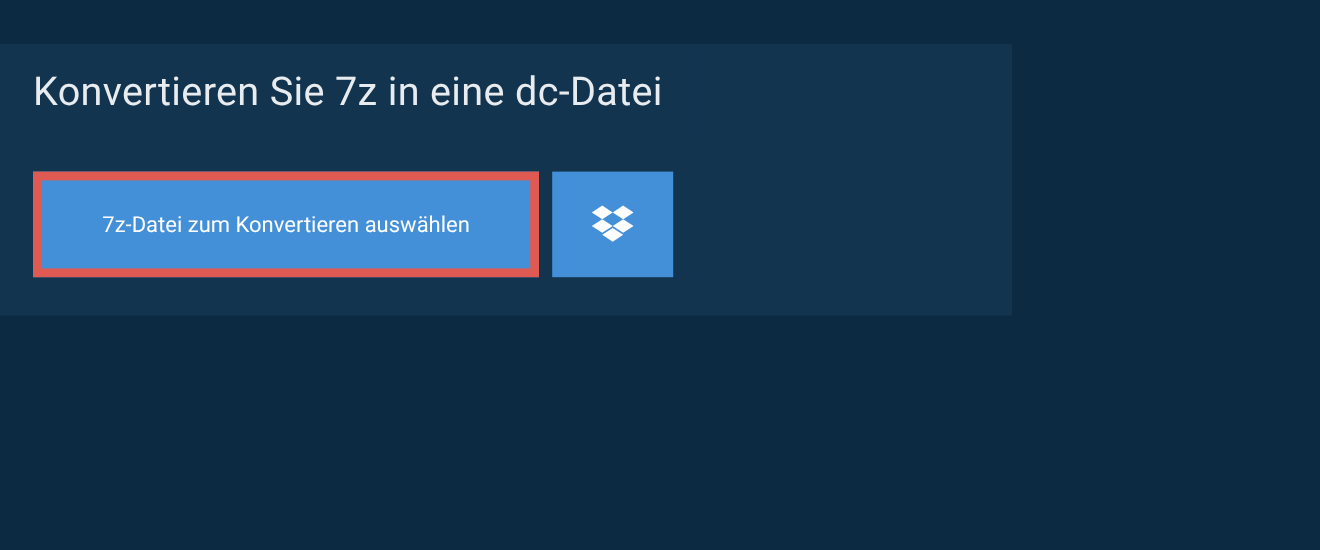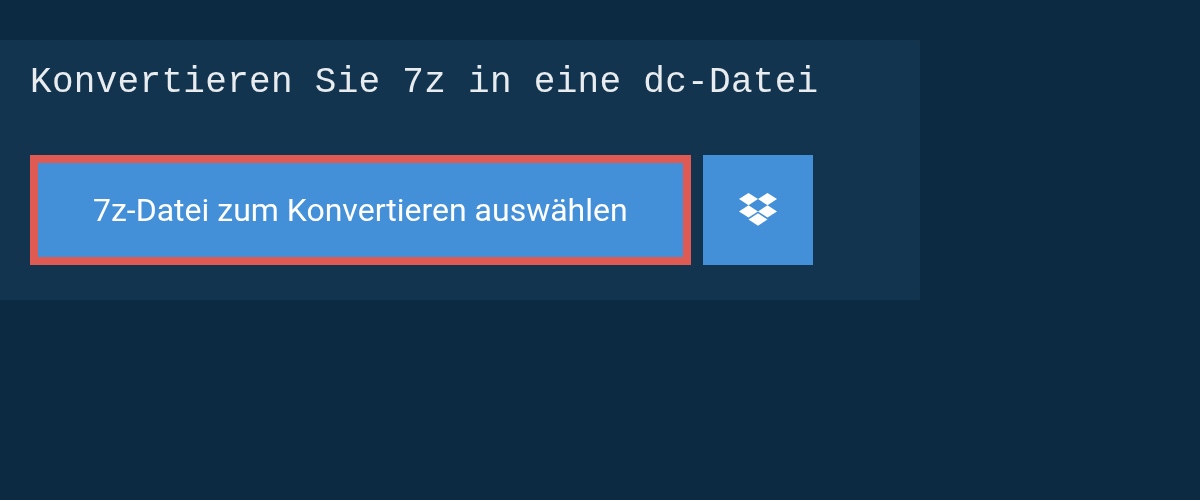--- a/index.html
+++ b/index.html
@@ -24,33 +24,32 @@
     .title-bar {
       background: #12344f;
       padding: 22px 30px 22px 30px;
       display: inline-block;
     }
     .title {
       color: #e8ecef;
       font-size: 36px;
       font-weight: 400;
       letter-spacing: 0.3px;
-      font-family: Liberation Mono, monospace;
     }
     .button-row {
       display: flex;
       gap: 12px;
       padding: 30px 30px 0 30px;
       align-items: stretch;
     }
     .select-button {
       background: #4390d8;
       border: 8px solid #de5a52;
       color: #ffffff;
-      font-size: 32px;
+      font-size: 20px;
       font-weight: 400;
       padding: 28px 55px;
       cursor: pointer;
       display: flex;
       justify-content: center;
       flex: 0 0 auto;
     }
     .dropbox-button {
       background: #4390d8;
       width: 110px;

